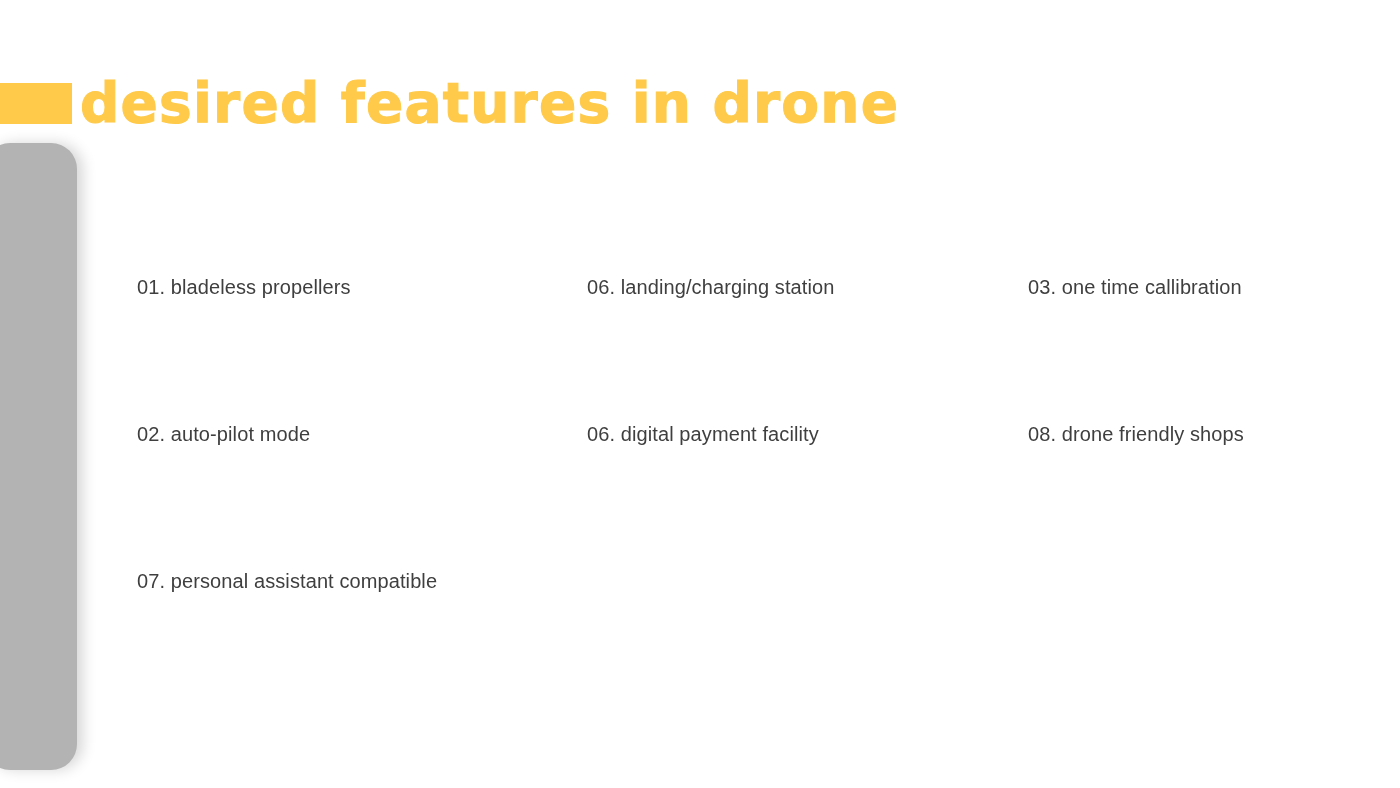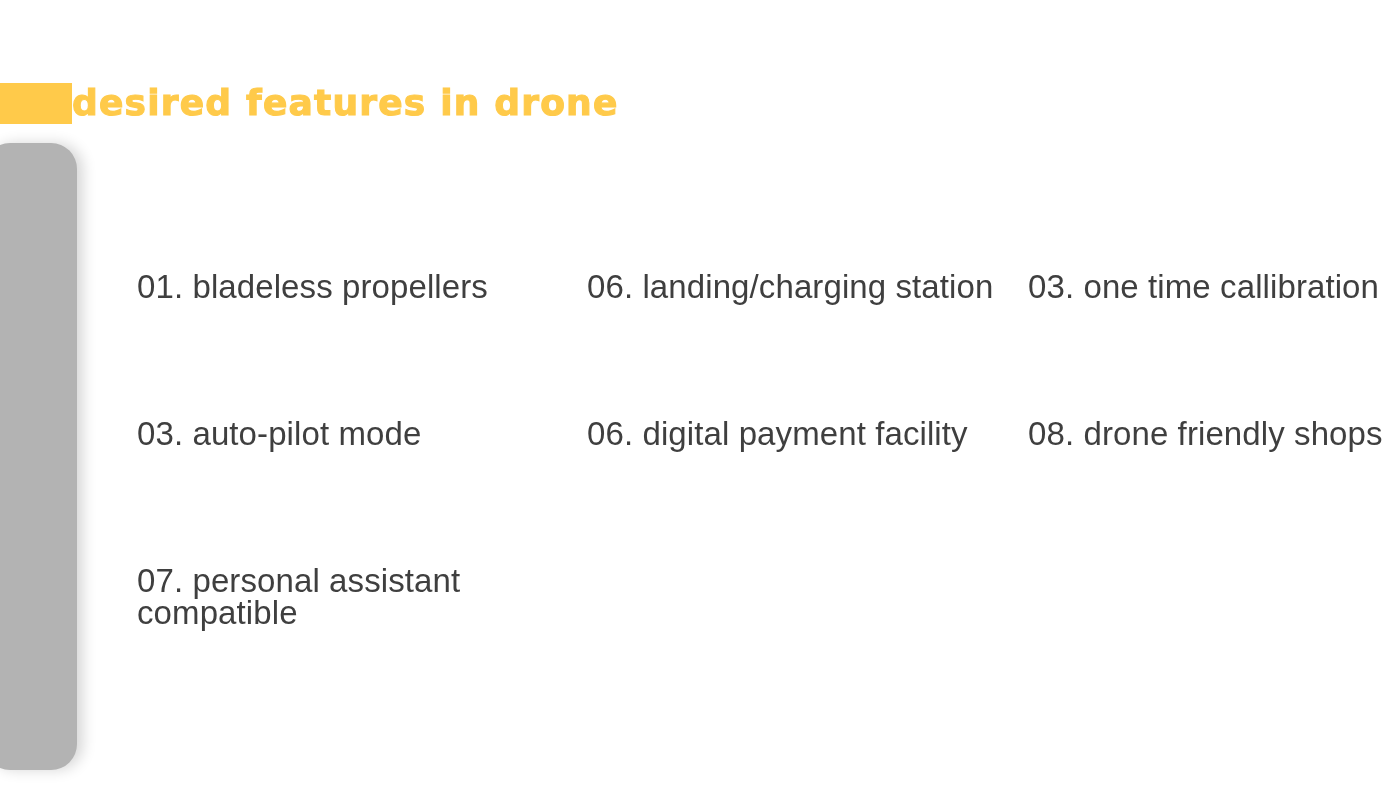--- a/index.html
+++ b/index.html
@@ -32,26 +32,26 @@
   }
   .title-block {
     width: 72px;
     height: 41px;
     background: #ffca4a;
     flex: 0 0 auto;
   }
   .title-text {
     font-family: "DejaVu Sans", sans-serif;
     font-weight: 700;
-    font-size: 36px;
+    font-size: 55px;
     line-height: 58px;
     letter-spacing: 1.2px;
     color: #ffca4a;
     white-space: nowrap;
-    margin-left: 0px;
+    margin-left: 8px;
     -webkit-text-stroke: 1.1px #ffca4a;
   }
 
   
   .side-panel {
     position: absolute;
     left: -16px;
     top: 143px;
     width: 93px;
     height: 627px;
@@ -65,21 +65,21 @@
     position: absolute;
     left: 137px;
     top: 271px;
     width: 1263px;
     display: grid;
     grid-template-columns: 450px 441px 372px;
     grid-template-rows: 147px 147px auto;
   }
   .feature-item {
     font-family: "Liberation Sans", sans-serif;
-    font-size: 33px;
+    font-size: 20px;
     line-height: 32px;
     color: #3f3f3f;
     letter-spacing: 0.1px;
     padding-right: 14px;
     align-self: start;
   }
   .feature-item.col3 {
     padding-right: 4px;
   }
 </style>
@@ -93,20 +93,20 @@
     <div class="title-text">desired features in drone</div>
   </div>
 
   <div class="side-panel"></div>
 
   <div class="features">
     <div class="feature-item col1">01. bladeless propellers</div>
     <div class="feature-item col2">06. landing/charging station</div>
     <div class="feature-item col3">03. one time callibration</div>
 
-    <div class="feature-item col2">03. auto-pilot mode</div>
+    <div class="feature-item col2">02. auto-pilot mode</div>
     <div class="feature-item col3">06. digital payment facility</div>
 
     <div class="feature-item col1">08. drone friendly shops</div>
     <div class="feature-item col3">07. personal assistant compatible</div>
   </div>
 
 </div>
 
 </body></html>

